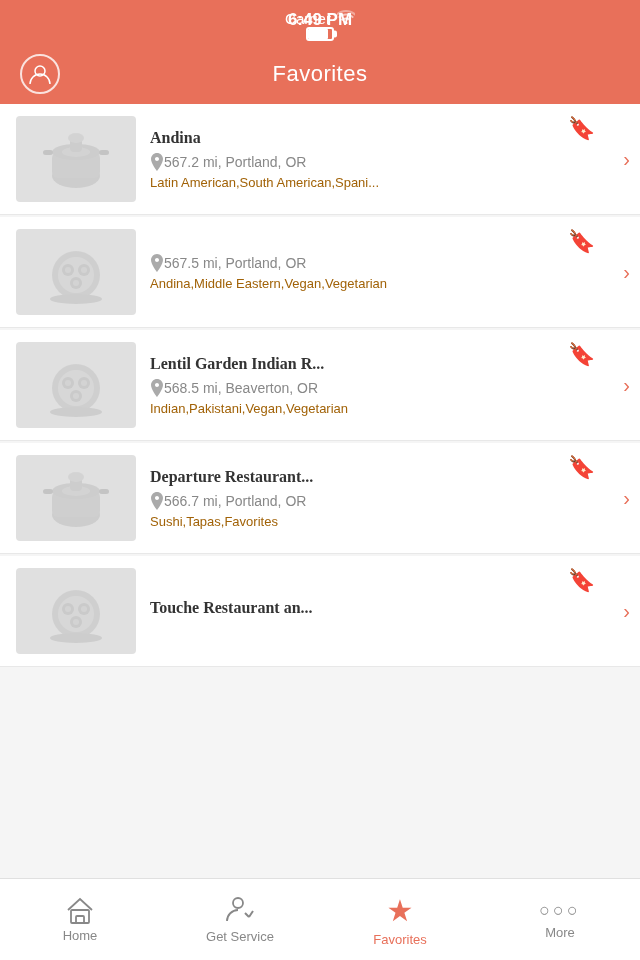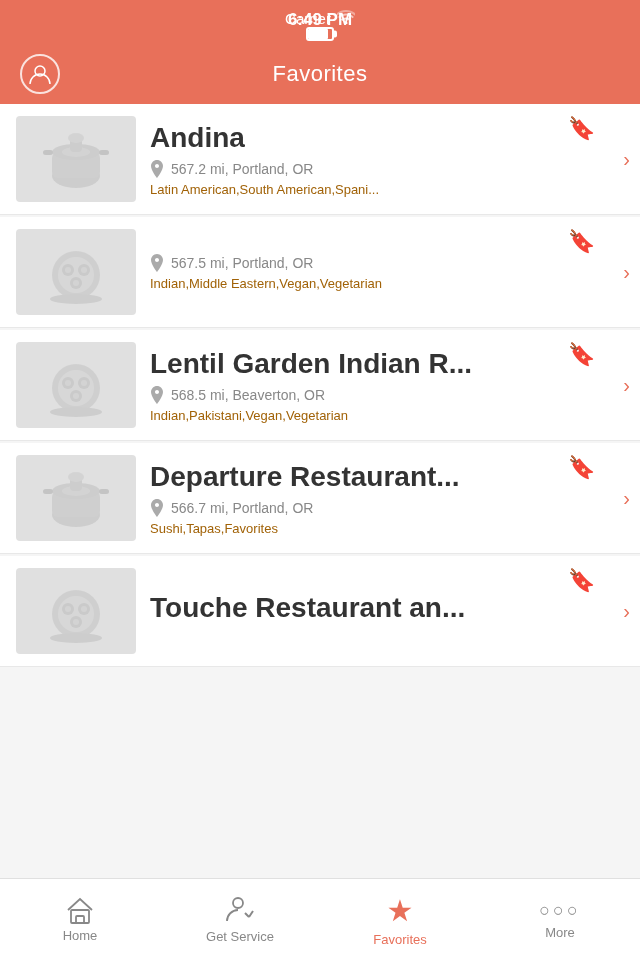--- a/index.html
+++ b/index.html
@@ -113,33 +113,34 @@
       align-items: center;
       justify-content: center;
       flex-shrink: 0;
       margin-right: 14px;
     }
     .item-info {
       flex: 1;
       min-width: 0;
     }
     .item-name {
-      font-size: 28px;
+      font-size: 16px;
       font-weight: 600;
       color: #333;
       margin-bottom: 6px;
       white-space: nowrap;
       overflow: hidden;
       text-overflow: ellipsis;
       padding-right: 30px;
+      font-family: Liberation Serif, serif;
     }
     .item-distance {
       display: flex;
       align-items: center;
-      gap: 7px;
+      gap: 0;
       font-size: 14px;
       color: #888;
       margin-bottom: 4px;
     }
     .item-tags {
       font-size: 13px;
       color: #a16207;
       white-space: nowrap;
       overflow: hidden;
       text-overflow: ellipsis;
@@ -288,21 +289,21 @@
       <ellipse cx="35" cy="62" rx="26" ry="5" fill="#bbb"></ellipse>
     </svg>
       </div>
       <div class="item-info">
         <div class="item-distance">
           <svg width="14" height="18" viewBox="0 0 14 18" fill="#aaa" class="pin-icon">
             <path d="M7 0C3.7 0 1 2.7 1 6c0 4.5 6 12 6 12s6-7.5 6-12c0-3.3-2.7-6-6-6zm0 8C5.9 8 5 7.1 5 6s.9-2 2-2 2 .9 2 2-.9 2-2 2z"></path>
           </svg>
           <span>567.5 mi, Portland, OR</span>
         </div>
-        <div class="item-tags">Indian,Middle Eastern,Vegan,Vegetarian</div>
+        <div class="item-tags">Andina,Middle Eastern,Vegan,Vegetarian</div>
       </div>
       <span class="item-bookmark">🔖</span>
       <span class="item-chevron">›</span>
     </div>
     <div class="list-item">
       <div class="item-image">
         <svg width="70" height="70" viewBox="0 0 70 70" fill="none" class="dish-svg">
       <circle cx="35" cy="38" r="24" fill="#c0c0c0"></circle>
       <circle cx="35" cy="38" r="18" fill="#d0d0d0"></circle>
       <circle cx="27" cy="33" r="6" fill="#b5b5b5"></circle>

